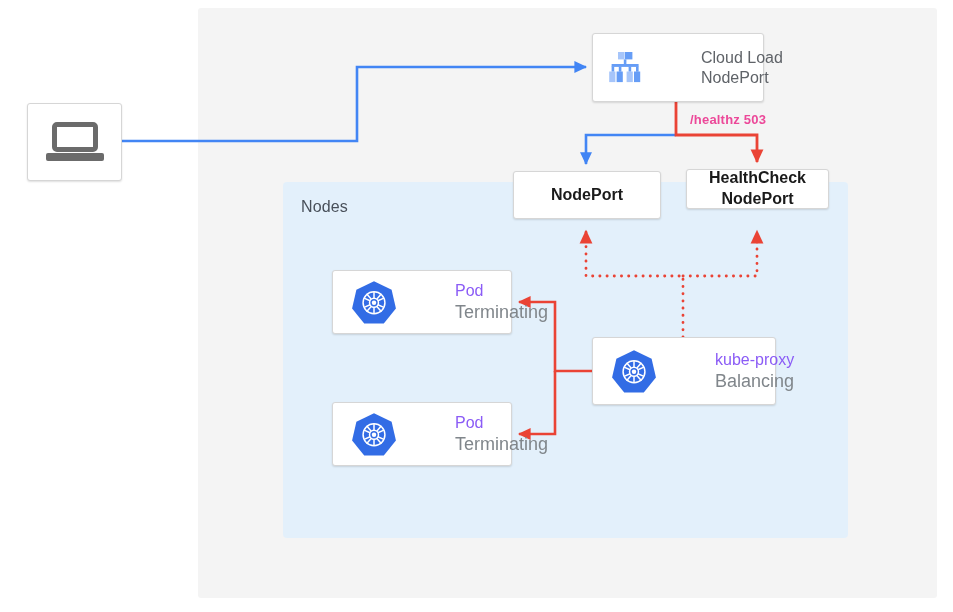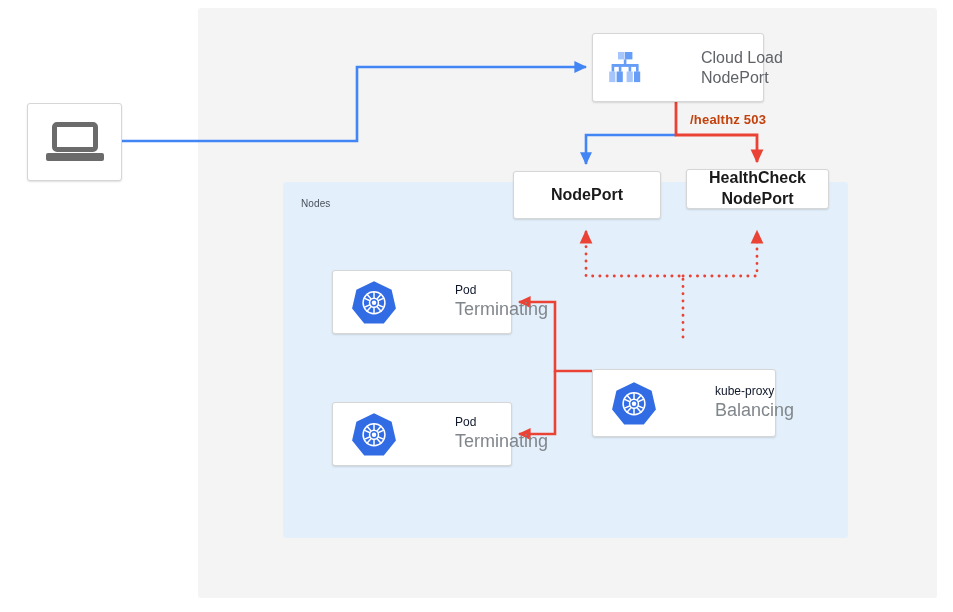--- a/index.html
+++ b/index.html
@@ -15,69 +15,69 @@
   .outer-panel{
     position:absolute;left:198px;top:8px;width:739px;height:590px;
     background:#f4f4f4;border-radius:3px;
   }
   .nodes-region{
     position:absolute;left:283px;top:182px;width:565px;height:356px;
     background:#e3f0fb;border-radius:4px;
   }
   .nodes-label{
     position:absolute;left:301px;top:198px;
-    font-size:10px;color:#49505a;letter-spacing:.1px;white-space:nowrap;
+    font-size:16px;color:#49505a;letter-spacing:.1px;white-space:nowrap;
   }
 
   
   .card{
     position:absolute;background:#ffffff;border:1px solid #d6d6d6;
     border-radius:3px;box-shadow:0 1px 2px rgba(0,0,0,.13);
     box-sizing:border-box;
   }
   .card-row{
     position:absolute;inset:0;display:flex;align-items:center;gap:44px;
   }
   .card-text{display:flex;flex-direction:column;justify-content:center;line-height:1.25;}
-  .title-dark{font-size:12px;color:#0f172a;white-space:nowrap;}
+  .title-dark{font-size:16px;color:#8b5cf6;white-space:nowrap;}
   .title-gray{font-size:16px;color:#5f6368;white-space:nowrap;}
   .sub-gray{font-size:18px;color:#80868b;white-space:nowrap;}
   .centered{align-items:center;justify-content:center;text-align:center;}
   .bold-label{
     font-size:16px;font-weight:bold;color:#1a1a1a;
     line-height:1.3;text-align:center;white-space:nowrap;
   }
 
   
   #client-card{left:27px;top:103px;width:95px;height:78px;}
   #clb-card{left:592px;top:33px;width:172px;height:69px;}
   #nodeport-card{left:513px;top:171px;width:148px;height:48px;}
   #hcnodeport-card{left:686px;top:169px;width:143px;height:40px;}
   #pod1-card{left:332px;top:270px;width:180px;height:64px;}
   #pod2-card{left:332px;top:402px;width:180px;height:64px;}
-  #kubeproxy-card{left:592px;top:337px;width:184px;height:68px;margin-top:32px;}
+  #kubeproxy-card{left:592px;top:337px;width:184px;height:68px;}
 
   
   .laptop{position:relative;width:58px;height:40px;margin:0 auto;}
   .laptop .screen{
     position:absolute;left:6px;top:0;width:46px;height:30px;
     border:5px solid #6b6b6b;border-radius:5px;background:#fff;box-sizing:border-box;
   }
   .laptop .base{
     position:absolute;left:0;top:31px;width:58px;height:8px;
     background:#6b6b6b;border-radius:2px;
   }
 
   
   .icon-k8s{width:46px;height:46px;flex:0 0 auto;margin-left:18px;margin-right:14px;}
   .icon-clb{width:36px;height:36px;flex:0 0 auto;margin-left:14px;margin-right:14px;}
 
   
   .edge-label{
-    position:absolute;font-size:13px;font-weight:bold;color:#c2410c;
+    position:absolute;font-size:13px;font-weight:bold;color:#ec4899;
     white-space:nowrap;letter-spacing:.2px;
   }
   #healthz-label{left:690px;top:112px;}
 
   svg.wires{position:absolute;left:0;top:0;width:953px;height:612px;overflow:visible;pointer-events:none;}
 </style>
 </head>
 <body>
 
 <div id="stage">

